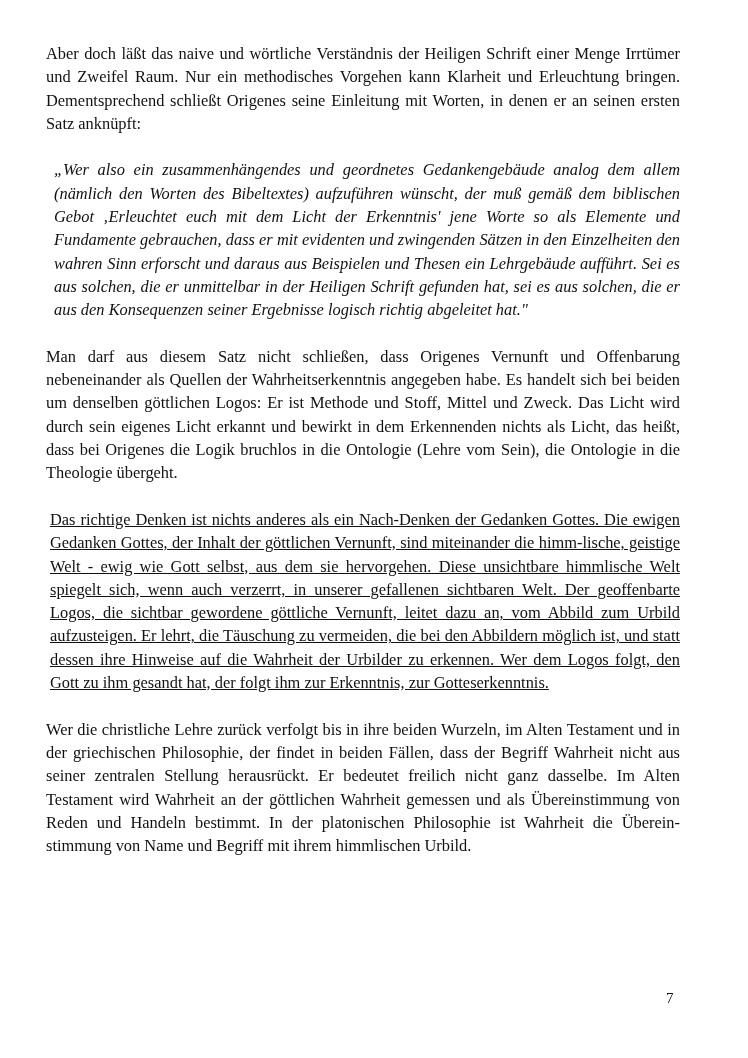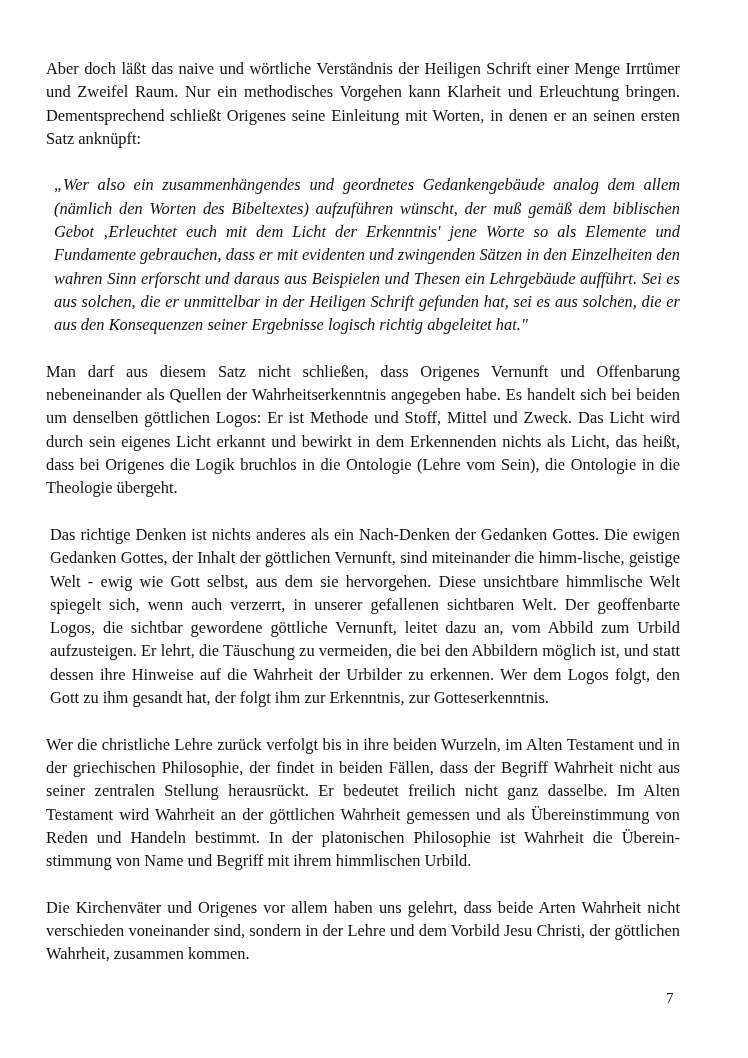--- a/index.html
+++ b/index.html
@@ -9,53 +9,53 @@
     }
     body {
       width: 748px;
       height: 1058px;
       position: relative;
       overflow: hidden;
     }
     .page {
       position: absolute;
       left: 46px;
-      top: 57px;
+      top: 42px;
       width: 634px;
       font-family: "Liberation Serif", "DejaVu Serif", serif;
       font-size: 16.4px;
       line-height: 23.3px;
       color: #111111;
     }
     .para {
       margin: 0 0 23.3px 0;
       text-align: justify;
       hyphens: none;
     }
     .quote {
       font-style: italic;
       margin-left: 8px;
     }
     .indent-space {
       padding-left: 4px;
+      text-decoration: underline;
     }
     .page-number {
       position: absolute;
       left: 666px;
       top: 990px;
       font-family: "Liberation Serif", "DejaVu Serif", serif;
       font-size: 15px;
       color: #111111;
     }
   </style>
 </head>
 <body>
 
 <div class="page">
   <p class="para">Aber doch läßt das naive und wörtliche Verständnis der Heiligen Schrift einer Menge Irrtümer und Zweifel Raum. Nur ein methodisches Vorgehen kann Klarheit und Erleuchtung bringen. Dementsprechend schließt Origenes seine Einleitung mit Worten, in denen er an seinen ersten Satz anknüpft:</p>
   <p class="para quote">„Wer also ein zusammenhängendes und geordnetes Gedankengebäude analog dem allem (nämlich den Worten des Bibeltextes) aufzuführen wünscht, der muß gemäß dem biblischen Gebot ‚Erleuchtet euch mit dem Licht der Erkenntnis' jene Worte so als Elemente und Fundamente gebrauchen, dass er mit evidenten und zwingenden Sätzen in den Einzelheiten den wahren Sinn erforscht und daraus aus Beispielen und Thesen ein Lehrgebäude aufführt.  Sei es aus solchen, die er unmittelbar in der Heiligen Schrift gefunden hat, sei es aus solchen, die er aus den Konsequenzen seiner Ergebnisse logisch richtig abgeleitet hat."</p>
   <p class="para">Man darf aus diesem Satz nicht schließen, dass Origenes Vernunft und Offenbarung nebeneinander als Quellen der Wahrheitserkenntnis angegeben habe. Es handelt sich bei beiden um denselben göttlichen Logos: Er ist Methode und Stoff, Mittel und Zweck. Das Licht wird durch sein eigenes Licht erkannt und bewirkt in dem Erkennenden nichts als Licht, das heißt, dass bei Origenes die Logik bruchlos in die Ontologie (Lehre vom Sein), die Ontologie in die Theologie übergeht.</p>
   <p class="para indent-space">Das richtige Denken ist nichts anderes als ein Nach-Denken der Gedanken Gottes. Die ewigen Gedanken Gottes, der Inhalt der göttlichen Vernunft, sind miteinander die himm-lische, geistige Welt -  ewig wie Gott selbst, aus dem sie hervorgehen. Diese unsichtbare himmlische Welt spiegelt sich, wenn auch verzerrt, in unserer gefallenen sichtbaren Welt. Der geoffenbarte Logos, die sichtbar gewordene göttliche Vernunft, leitet dazu an, vom Abbild zum Urbild aufzusteigen. Er lehrt, die Täuschung zu vermeiden, die bei den Abbildern möglich ist, und statt dessen ihre Hinweise auf die Wahrheit der Urbilder zu erkennen. Wer dem Logos folgt, den Gott zu ihm gesandt hat, der folgt ihm zur Erkenntnis, zur Gotteserkenntnis.</p>
   <p class="para">Wer die christliche Lehre zurück verfolgt bis in ihre beiden Wurzeln, im Alten Testament und in der griechischen Philosophie, der findet in beiden Fällen, dass der Begriff Wahrheit nicht aus seiner zentralen Stellung herausrückt. Er bedeutet freilich nicht ganz dasselbe. Im Alten Testament wird Wahrheit an der göttlichen Wahrheit gemessen und als Übereinstimmung von Reden und Handeln bestimmt. In der platonischen Philosophie ist Wahrheit die Überein-stimmung von Name und Begriff mit ihrem himmlischen Urbild.</p>
-  <p class="para">Die Kirchenväter und Origenes vor allem haben uns gelehrt, dass beide Arten Wahrheit nicht verschieden voneinander sind, sondern in der Lehre und dem Vorbild Jesu Christi, der göttlichen Wahrheit, zusammen kommen.</p>
 </div>
 
 <div class="page-number">7</div>
 
 </body></html>

